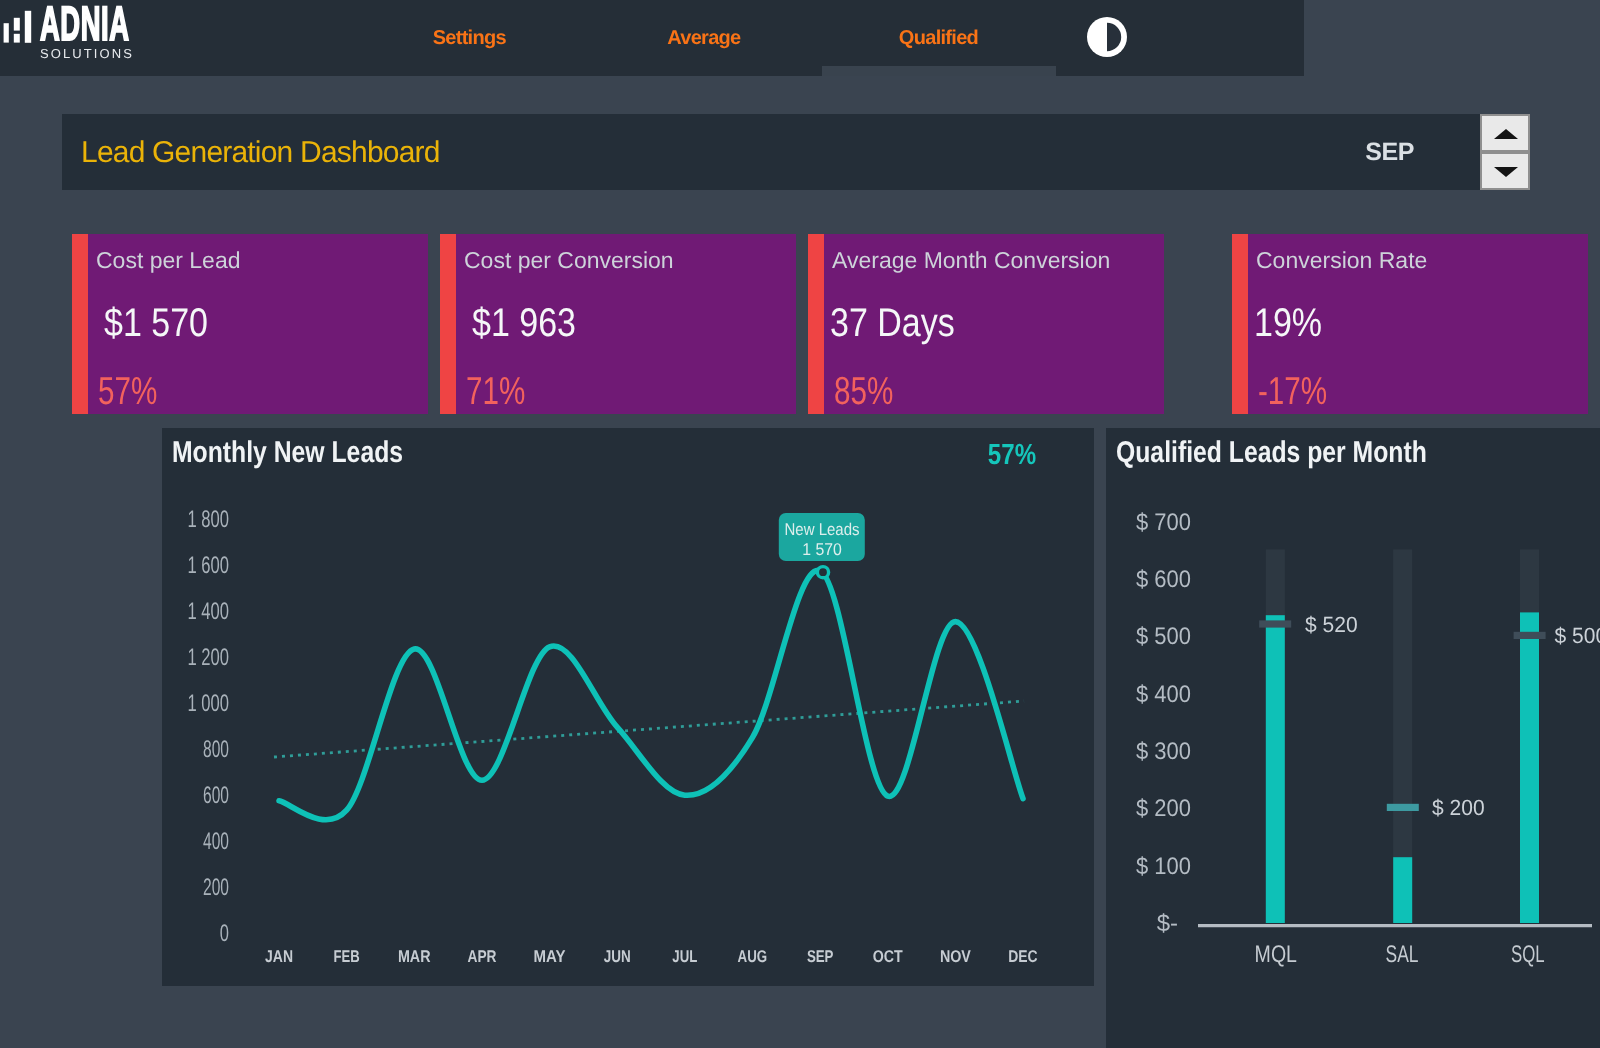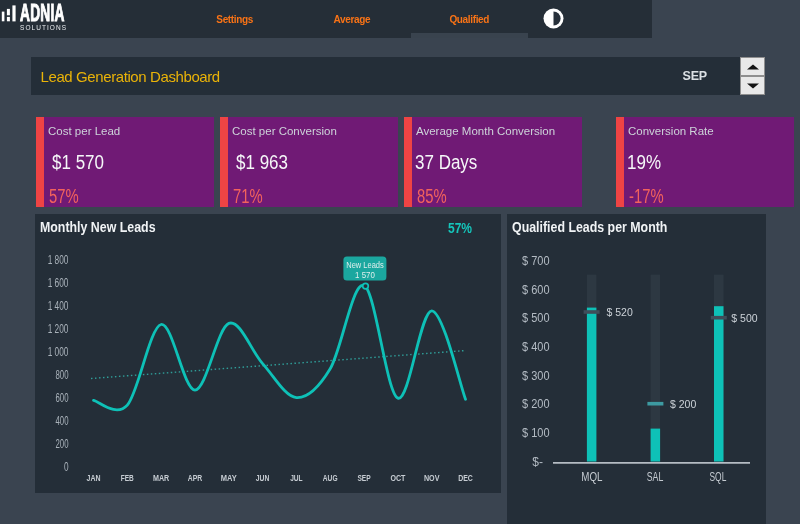--- a/index.html
+++ b/index.html
@@ -22,21 +22,21 @@
 .spinner .btn.dn { top:19px; }
 .spinner .tri { position:absolute; left:50%; top:50%; transform:translate(-50%,-50%); width:0; height:0; }
 .spinner .up .tri { border-left:6px solid transparent; border-right:6px solid transparent; border-bottom:5.5px solid #141414; }
 .spinner .dn .tri { border-left:6px solid transparent; border-right:6px solid transparent; border-top:5.5px solid #141414; }
 .card { position:absolute; top:117px; width:178px; height:90px; background:#701a75; border-left:8px solid #ef4444; }
 .card .ct { position:absolute; left:4px; top:8px; color:#cdd3d9; font-size:11.5px; }
 .card .cv { position:absolute; left:8px; top:34px; color:#f5f7f8; font-size:20px; transform:scaleX(0.85); transform-origin:left top; }
 .card .cp { position:absolute; left:5px; top:68px; color:#f2625d; font-size:19.5px; transform:scaleX(0.76); transform-origin:left top; }
 #c1 { left:36px; } #c2 { left:220px; } #c3 { left:404px; } #c4 { left:616px; }
 #c3 .cv, #c4 .cv { left:3px; }
-.panel { position:absolute; top:214px; background:#242e38; }
+.panel { position:absolute; top:214px; background:#242e38;margin-left:46px; }
 #lp { left:35px; width:466px; height:279px; }
 #rp { left:507px; width:259px; height:312px; }
 .ptitle { position:absolute; left:5px; top:4px; color:#f0f3f5; font-size:15px; font-weight:bold; transform:scaleX(0.825); transform-origin:left top; white-space:nowrap; }
 #lp .pct { position:absolute; right:29px; top:5.5px; color:#15c6bb; font-size:14.5px; font-weight:bold; transform:scaleX(0.83); transform-origin:right top; }
 svg { position:absolute; left:0; top:0; }
 </style>
 </head>
 <body>
 <div class="nav">
   <div class="logo">

